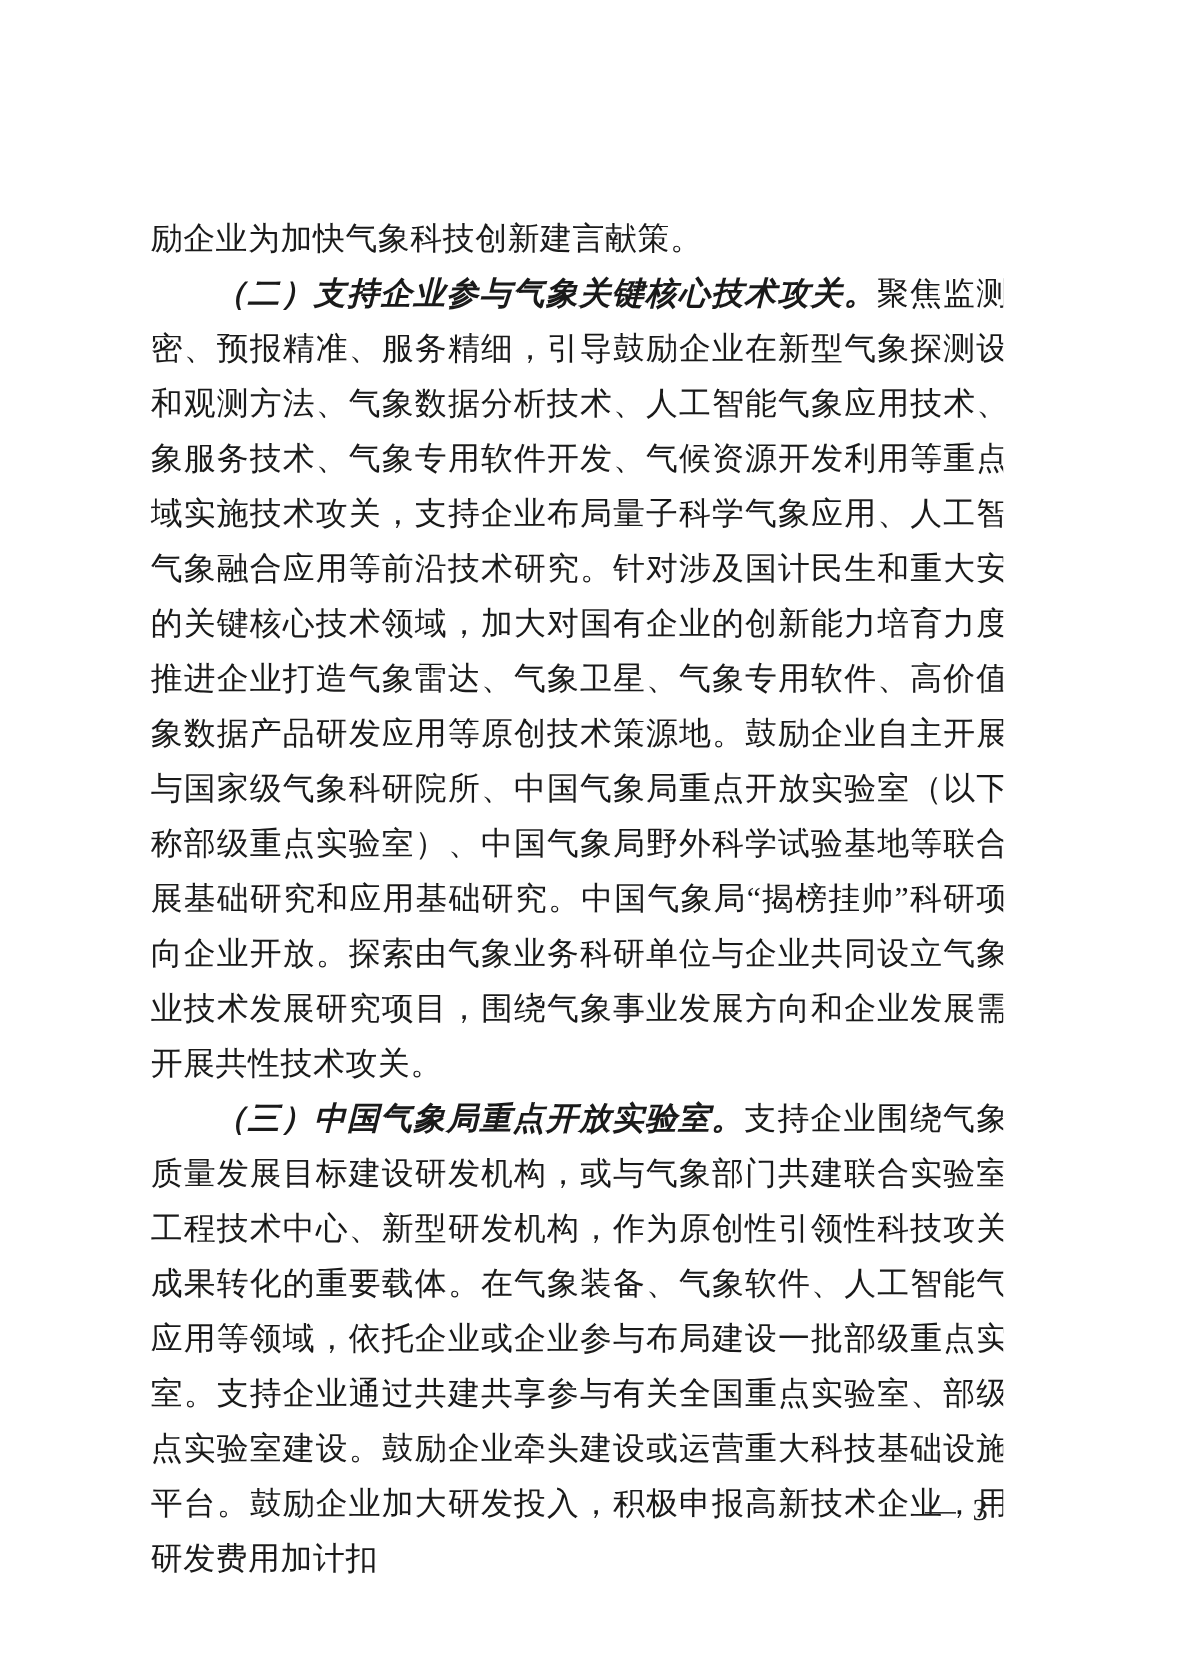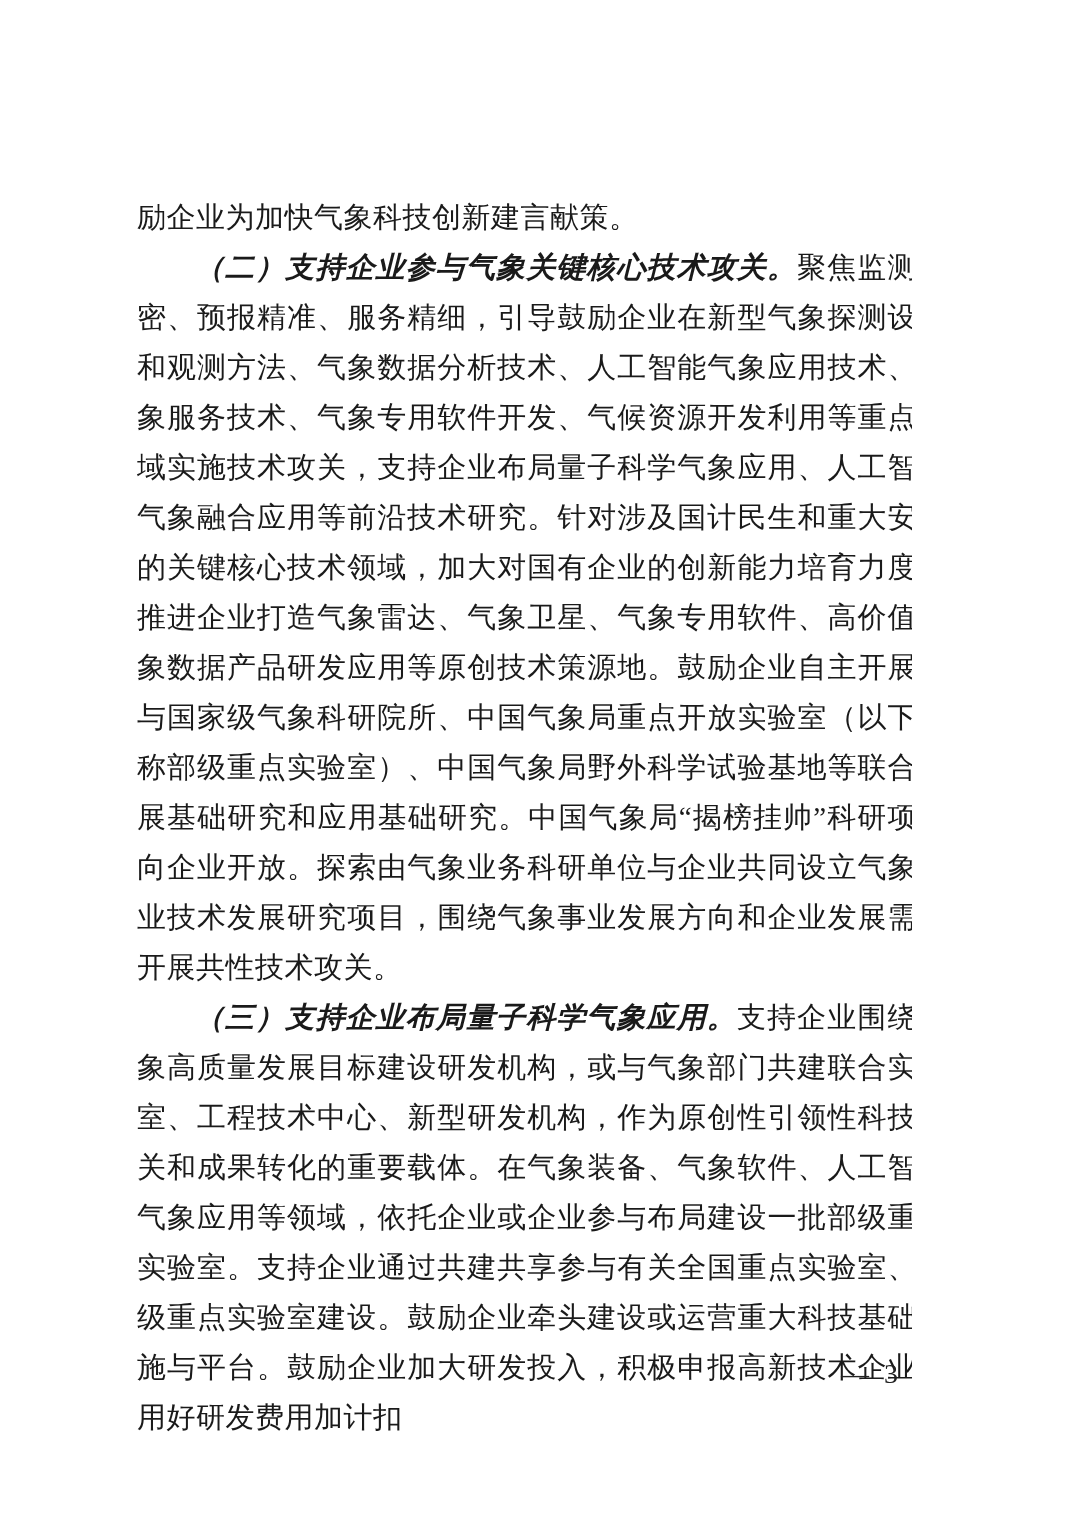--- a/index.html
+++ b/index.html
@@ -50,18 +50,18 @@
 </head>
 <body>
 
 <div class="page">
   <div class="content">
 
     <p class="para"><span>励企业为加快气象科技创新建言献策。</span></p>
 
     <p class="para indent"><span class="lead">（二）支持企业参与气象关键核心技术攻关。</span><span>聚焦监测精密、预报精准、服务精细，引导鼓励企业在新型气象探测设备和观测方法、气象数据分析技术、人工智能气象应用技术、气象服务技术、气象专用软件开发、气候资源开发利用等重点领域实施技术攻关，支持企业布局量子科学气象应用、人工智能气象融合应用等前沿技术研究。针对涉及国计民生和重大安全的关键核心技术领域，加大对国有企业的创新能力培育力度。推进企业打造气象雷达、气象卫星、气象专用软件、高价值气象数据产品研发应用等原创技术策源地。鼓励企业自主开展或与国家级气象科研院所、中国气象局重点开放实验室（以下简称部级重点实验室）、中国气象局野外科学试验基地等联合开展基础研究和应用基础研究。中国气象局“揭榜挂帅”科研项目向企业开放。探索由气象业务科研单位与企业共同设立气象产业技术发展研究项目，围绕气象事业发展方向和企业发展需求开展共性技术攻关。</span></p>
 
-    <p class="para indent"><span class="lead">（三）支持企业布局量子科学气象应用。</span><span>支持企业围绕气象高质量发展目标建设研发机构，或与气象部门共建联合实验室、工程技术中心、新型研发机构，作为原创性引领性科技攻关和成果转化的重要载体。在气象装备、气象软件、人工智能气象应用等领域，依托企业或企业参与布局建设一批部级重点实验室。支持企业通过共建共享参与有关全国重点实验室、部级重点实验室建设。鼓励企业牵头建设或运营重大科技基础设施与平台。鼓励企业加大研发投入，积极申报高新技术企业，用好研发费用加计扣</span></p>
+    <p class="para indent"><span class="lead">（三）中国气象局重点开放实验室。</span><span>支持企业围绕气象高质量发展目标建设研发机构，或与气象部门共建联合实验室、工程技术中心、新型研发机构，作为原创性引领性科技攻关和成果转化的重要载体。在气象装备、气象软件、人工智能气象应用等领域，依托企业或企业参与布局建设一批部级重点实验室。支持企业通过共建共享参与有关全国重点实验室、部级重点实验室建设。鼓励企业牵头建设或运营重大科技基础设施与平台。鼓励企业加大研发投入，积极申报高新技术企业，用好研发费用加计扣</span></p>
 
   </div>
 
   <div class="page-number">— 3 —</div>
 </div>
 
 </body></html>

